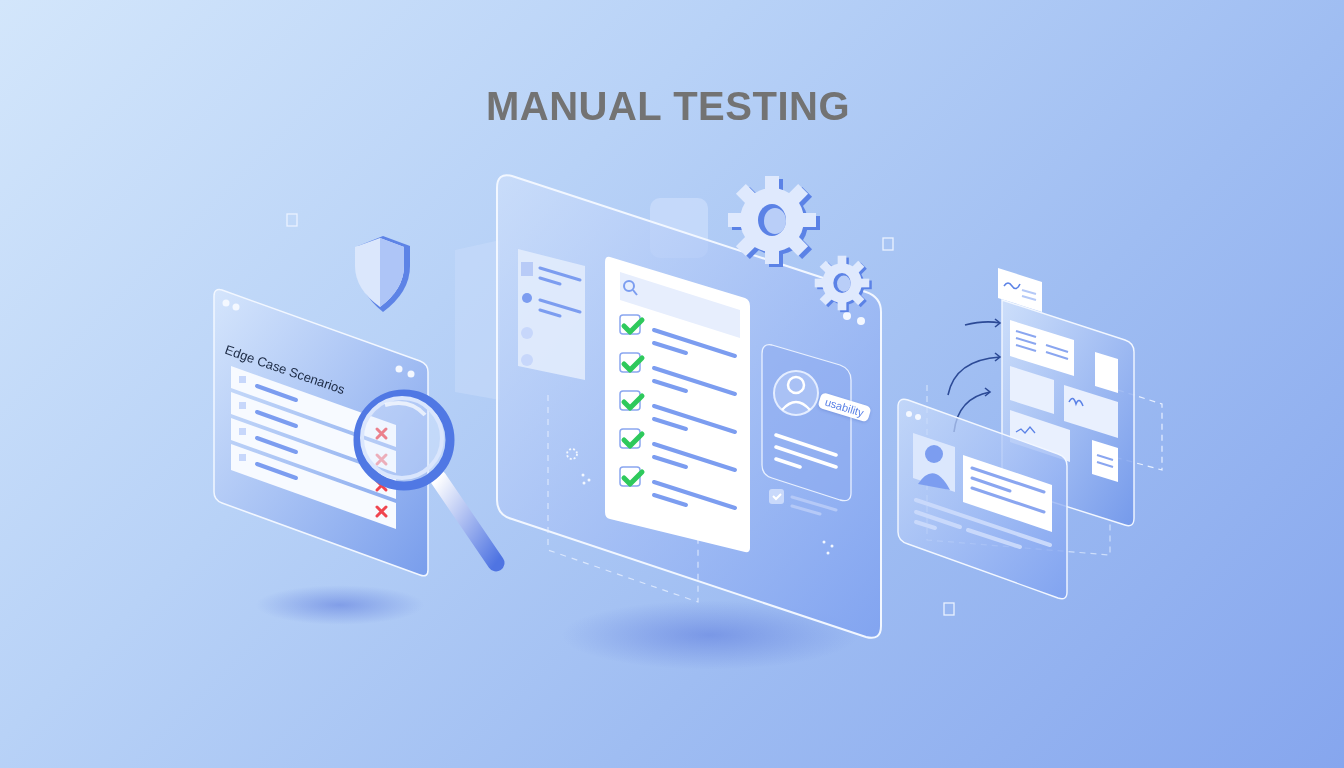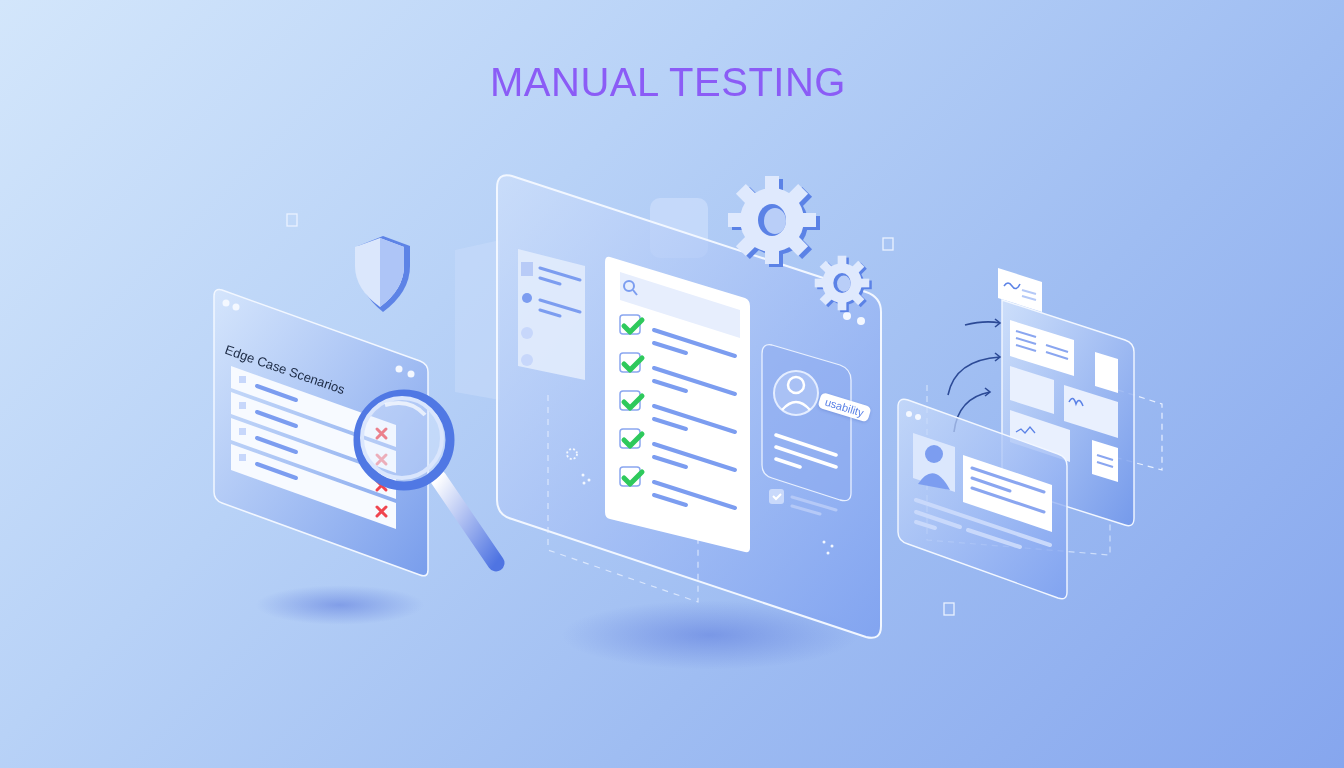--- a/index.html
+++ b/index.html
@@ -1,20 +1,20 @@
 <!DOCTYPE html>
 <html><head>
 <meta charset="utf-8">
 <style>
   html,body{margin:0;padding:0;}
   body{width:1344px;height:768px;overflow:hidden;position:relative;
     background:linear-gradient(135deg,#d3e6fb 0%,#b8d2f7 35%,#9fbdf2 65%,#86a6ee 100%);
     font-family:"Liberation Sans",sans-serif;}
   .abs{position:absolute;}
-  .title{left:0;top:60px;width:1336px;text-align:center;font-size:40px;font-weight:normal;color:#8b5cf6;letter-spacing:0.5px;}
+  .title{left:0;top:84px;width:1336px;text-align:center;font-size:40px;font-weight:bold;color:#737373;letter-spacing:0.5px;}
   .shadow{border-radius:50%;background:radial-gradient(ellipse,rgba(90,120,220,0.55) 0%,rgba(120,150,230,0) 70%);}
   svg{position:absolute;left:0;top:0;}
 </style>
 </head>
 <body>
 
 <div class="abs title">MANUAL TESTING</div>
 
 <div class="abs shadow" style="left:255px;top:585px;width:170px;height:40px;"></div>
 <div class="abs shadow" style="left:560px;top:600px;width:300px;height:70px;"></div>

